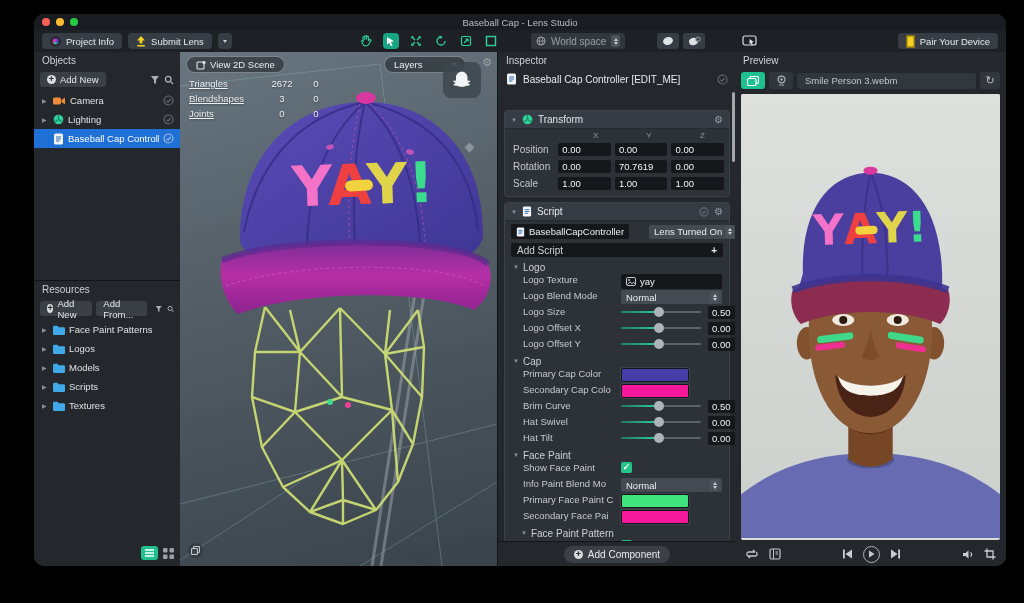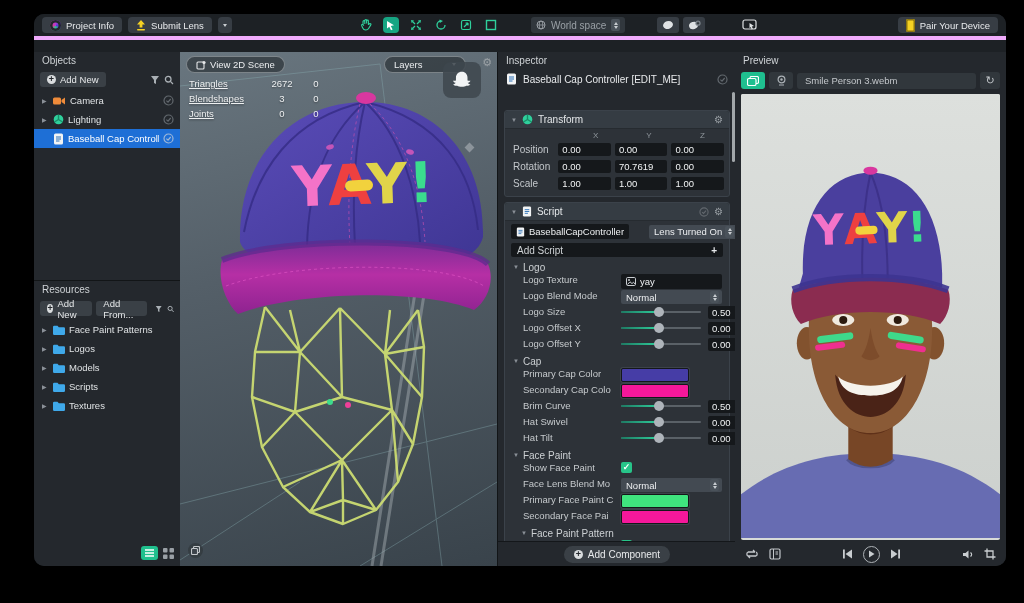--- a/index.html
+++ b/index.html
@@ -123,20 +123,28 @@
   .pvbar{position:absolute;left:0;right:0;bottom:0;height:24px;display:flex;align-items:center;
     justify-content:space-between;padding:0 10px;}
   .pvgrp{display:flex;align-items:center;gap:10px;}
   .playc{width:15px;height:15px;border:1px solid #aeb3b7;border-radius:50%;display:flex;align-items:center;justify-content:center;}
 </style>
 </head>
 <body>
 
 <div class="window">
 
+  <div class="titlebar">
+    <div class="dots">
+      <span class="dot r"></span>
+      <span class="dot y"></span>
+      <span class="dot g"></span>
+    </div>
+    <div class="wtitle">Baseball Cap - Lens Studio</div>
+  </div>
 
   <div class="toolbar">
     <div class="tbtn">
       <span class="pi-ic"></span>
       <span>Project Info</span>
     </div>
     <div class="tbtn">
       <svg width="10" height="11" viewBox="0 0 10 11">
           <path d="M5 0 L9 4.5 H6.4 V7.5 H3.6 V4.5 H1 Z" fill="#f4d123"></path>
           <rect x="1" y="9" width="8" height="1.6" rx=".8" fill="#f4d123"></rect>
@@ -650,21 +658,21 @@
 
         <div class="sech">
           <span class="dcaret">▼</span>
           <span>Face Paint</span>
         </div>
         <div class="prow">
           <span class="plabel">Show Face Paint</span>
           <span class="cb">✓</span>
         </div>
         <div class="prow">
-          <span class="plabel">Face Lens Blend Mo</span>
+          <span class="plabel">Info Paint Blend Mo</span>
           <div class="dd" style="flex:1">
             <span class="dtxt">Normal</span>
             <span class="stepper">
                 <span class="tri-up"></span>
                 <span class="tri-dn"></span>
               </span>
           </div>
         </div>
         <div class="prow">
           <span class="plabel">Primary Face Paint C</span>

